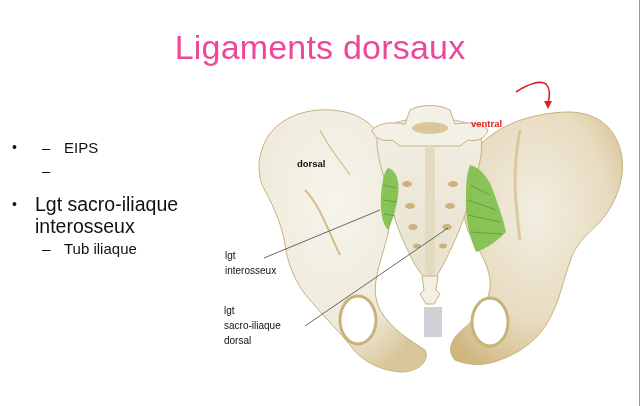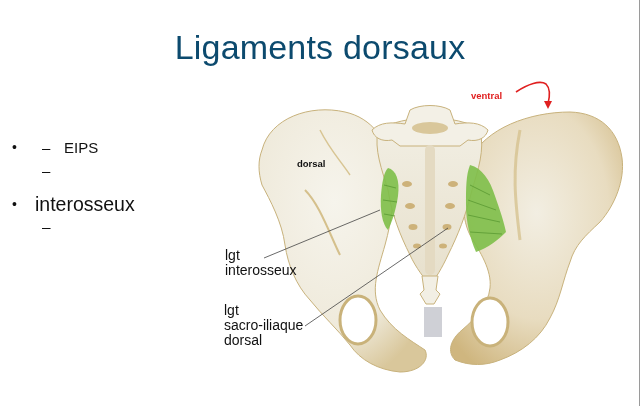--- a/index.html
+++ b/index.html
@@ -1,28 +1,28 @@
 <!DOCTYPE html>
 <html><head>
 <meta charset="utf-8">
 <style>
   html, body { margin: 0; padding: 0; background: #ffffff; }
   body { width: 640px; height: 406px; position: relative; overflow: hidden; font-family: "Liberation Sans", sans-serif; color: #000; }
   .slide { position: absolute; left: 0; top: 0; width: 639px; height: 406px; background: #fff; border-right: 1px solid #9a9a9a; }
-  .title { position: absolute; left: 0; width: 640px; top: 28px; text-align: center; font-size: 34px; color: #0c4a6e; letter-spacing: 0.2px; }
+  .title { position: absolute; left: 0; width: 640px; top: 28px; text-align: center; font-size: 34px; color: #ec4899; letter-spacing: 0.2px; }
   .bullets { position: absolute; left: 12px; top: 136px; width: 230px; }
   .bullet { position: relative; padding-left: 23px; font-size: 19.5px; line-height: 22px; color: #111; }
   .bullet .dot { position: absolute; left: 0; top: 0; font-size: 14px; }
   .sub { position: relative; padding-left: 52px; font-size: 15px; line-height: 23px; color: #111; }
   .sub .dash { position: absolute; left: 30px; }
   .group2 { margin-top: 34px; }
   .figure { position: absolute; left: 200px; top: 80px; width: 430px; height: 300px; }
-  .label { position: absolute; font-size: 14px; line-height: 15px; color: #111; }
+  .label { position: absolute; font-size: 10px; line-height: 15px; color: #111; }
   .label-bold { font-weight: bold; font-size: 9.5px; }
-  .ventral { color: #e02020; font-weight: bold; font-size: 9.5px; }
+  .ventral { color: #e02020; font-weight: bold; font-size: 9.5px; margin-top: 28px; }
 </style>
 </head>
 <body>
 
 <div class="slide">
 
   <div class="title">Ligaments dorsaux</div>
 
   <div class="bullets">
     <div class="bullet">
@@ -31,27 +31,29 @@
     <div class="sub">
       <span class="dash">–</span>
       <span>EIPS</span>
     </div>
     <div class="sub">
       <span class="dash">–</span>
     </div>
 
     <div class="bullet group2">
       <span class="dot">•</span>
+      <div>Lgt sacro-iliaque</div>
       <div>interosseux</div>
     </div>
     <div class="sub">
       <span class="dash">–</span>
     </div>
     <div class="sub">
       <span class="dash">–</span>
+      <span>Tub iliaque</span>
     </div>
   </div>
 
   <svg class="figure" viewBox="200 80 430 300" width="430" height="300" xmlns="http://www.w3.org/2000/svg">
     <defs>
       <radialGradient id="boneL" cx="0.45" cy="0.35" r="0.7">
         <stop offset="0" stop-color="#f6f4ec"></stop>
         <stop offset="0.7" stop-color="#efeadb"></stop>
         <stop offset="1" stop-color="#d9c79b"></stop>
       </radialGradient>

